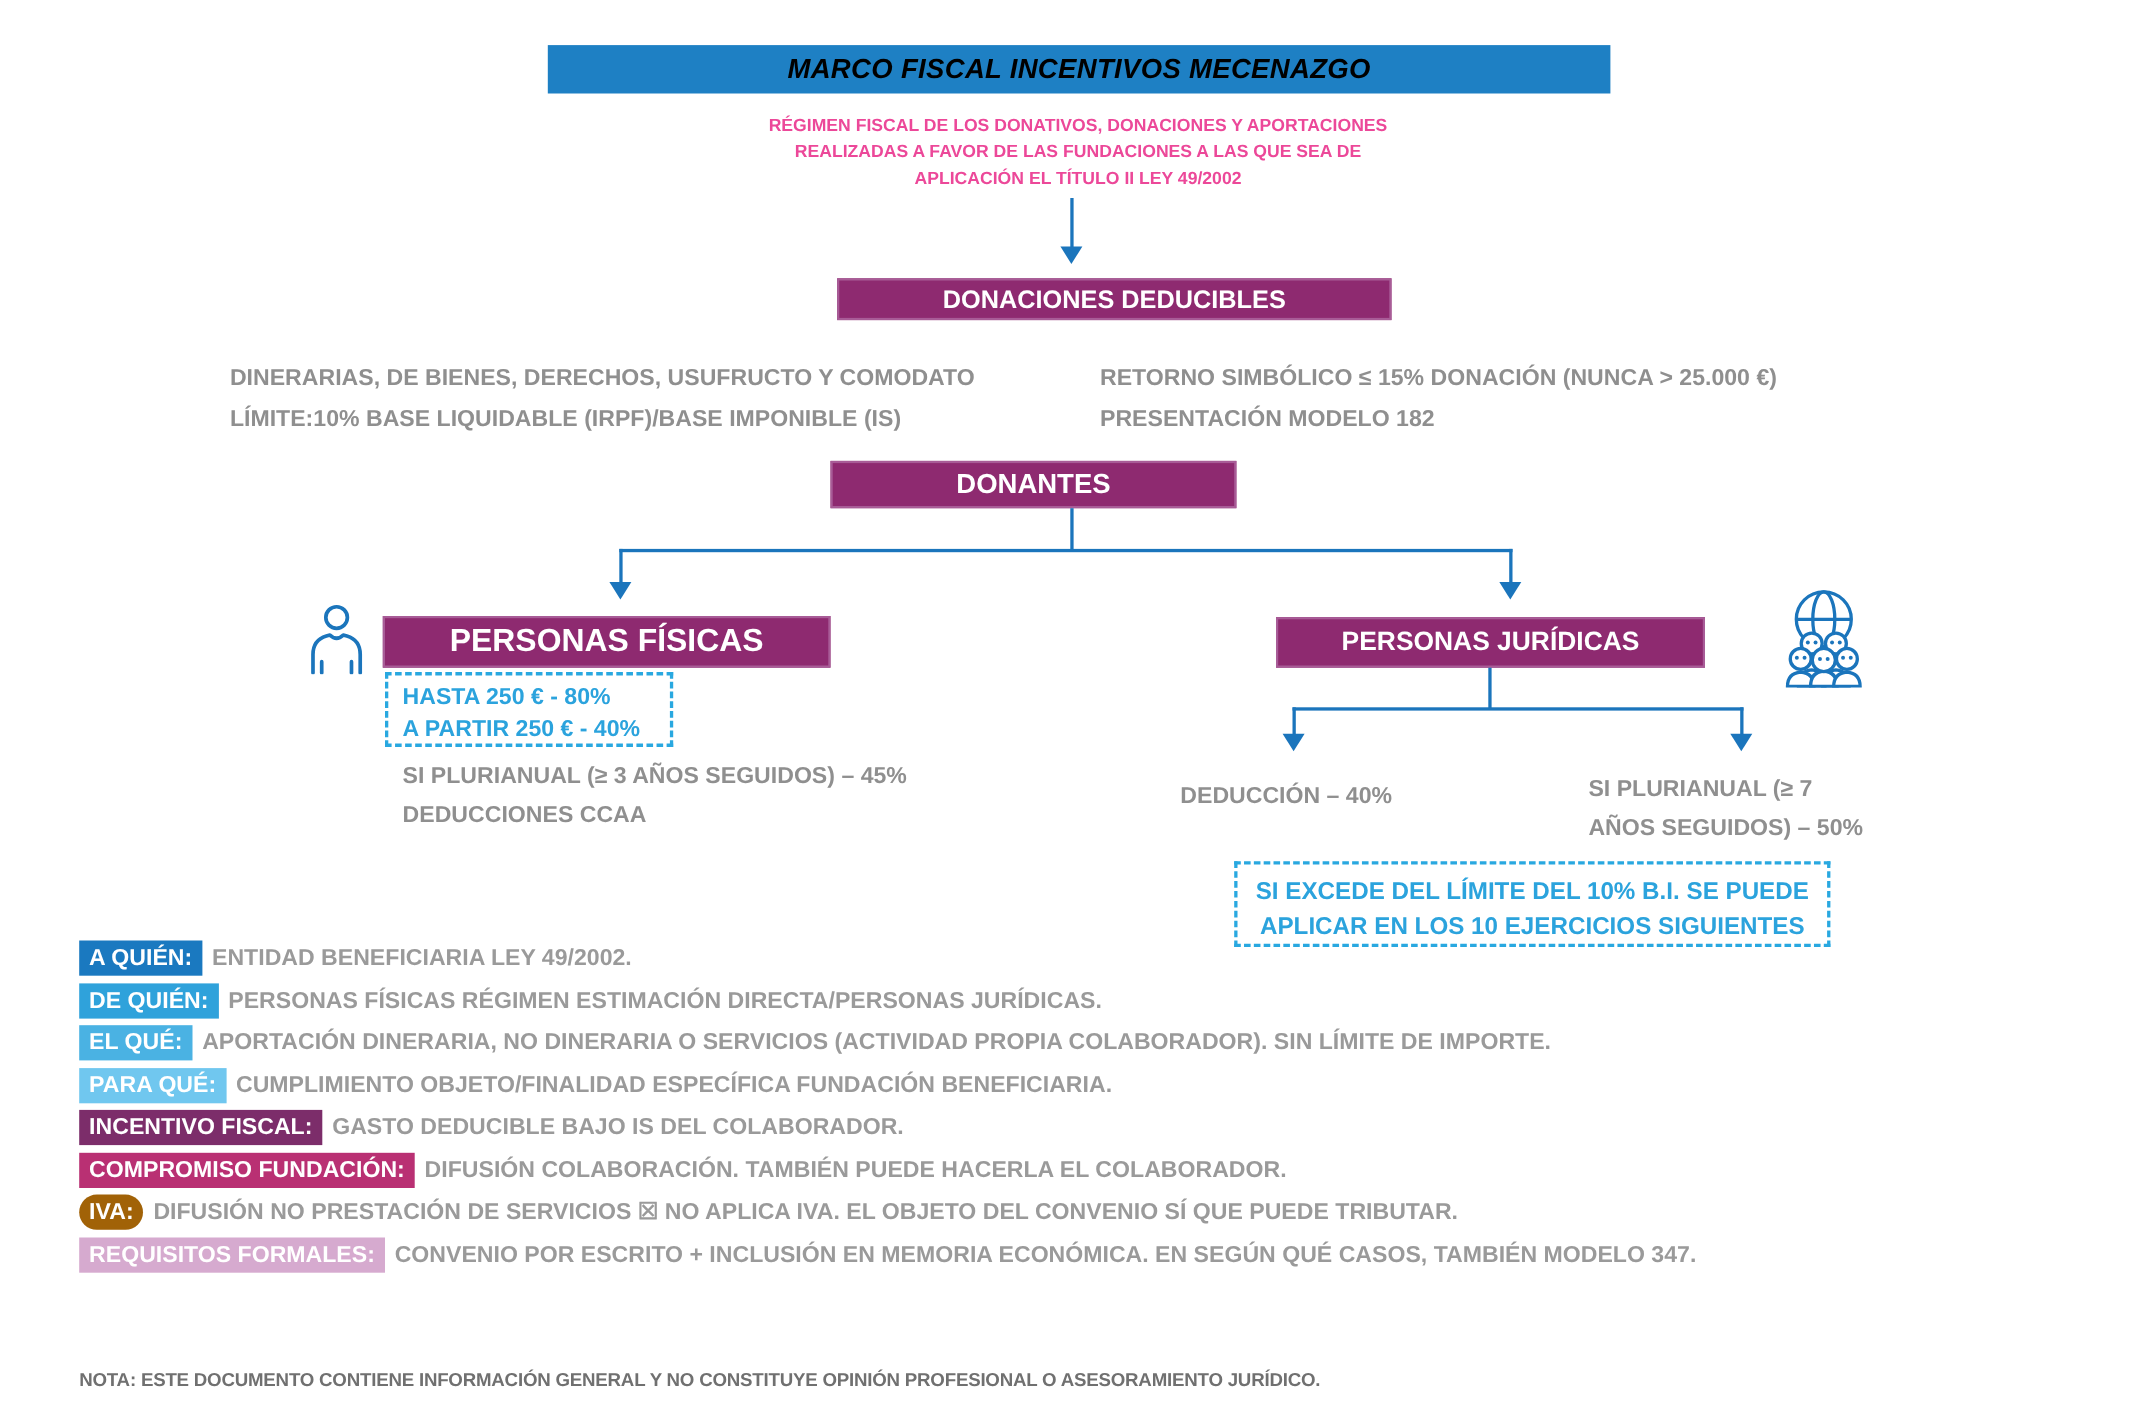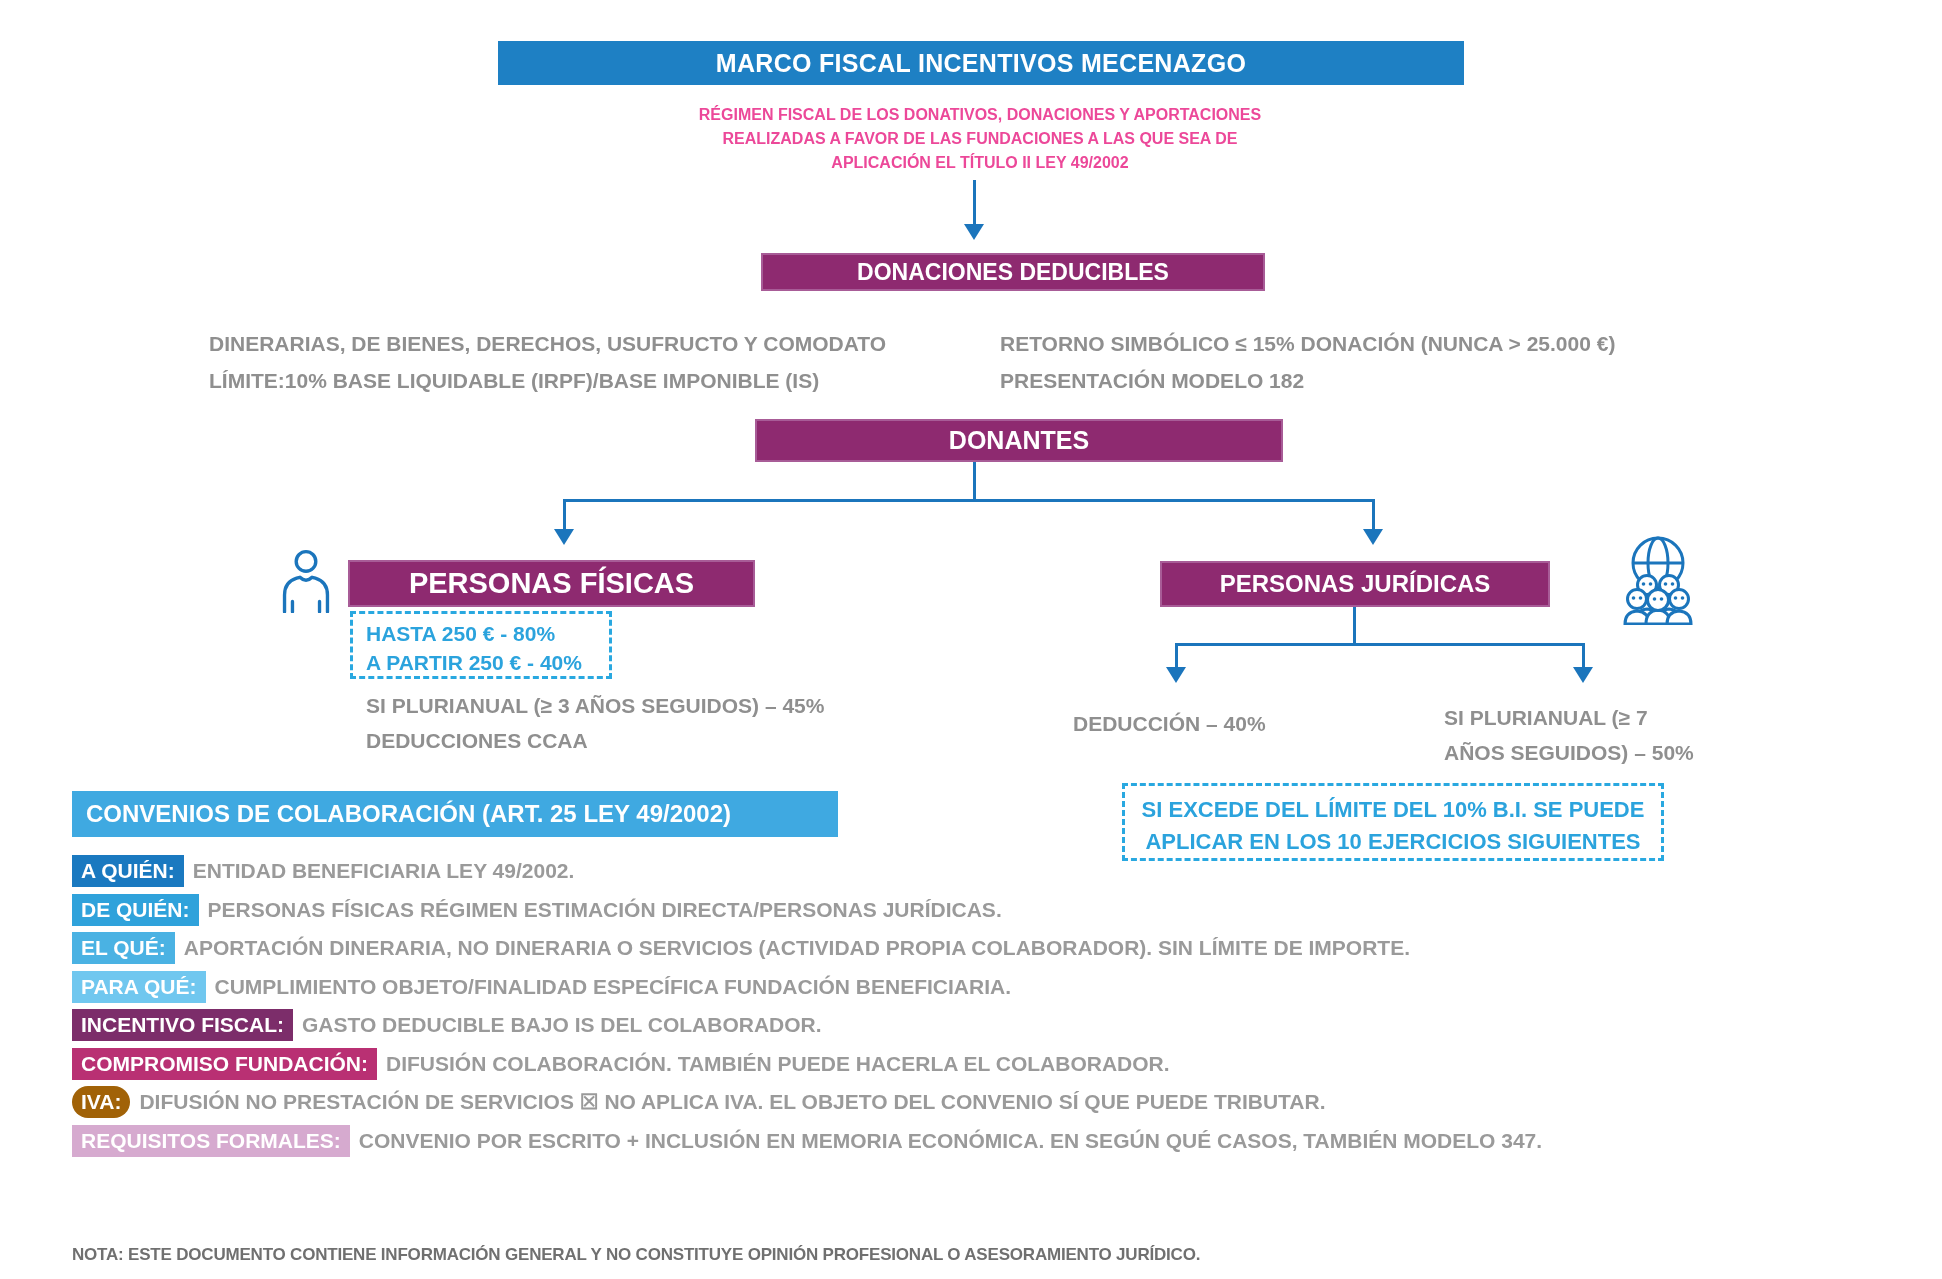--- a/index.html
+++ b/index.html
@@ -8,23 +8,24 @@
     width:1942px;height:1279px;
     background:#ffffff;
     font-family:"Liberation Sans", sans-serif;
     font-weight:bold;
     overflow:hidden;
   }
   
   .banner{
     position:absolute;
     background:#1e80c4;
-    color:#ffffff;
+    color:#000000;
     text-align:center;
     letter-spacing:.3px;
+    font-style:italic;
   }
   .purplebox{
     position:absolute;
     background:#8e2a70;
     border:2px solid #a85c97;
     color:#ffffff;
     text-align:center;
     box-sizing:border-box;
   }
   .lightbluebox{
@@ -93,21 +94,21 @@
   <div class="graynote" style="left:209px;top:325px;">
     <div>DINERARIAS, DE BIENES, DERECHOS, USUFRUCTO Y COMODATO</div>
     <div>LÍMITE:10% BASE LIQUIDABLE (IRPF)/BASE IMPONIBLE (IS)</div>
   </div>
 
   <div class="graynote" style="left:1000px;top:325px;">
     <div>RETORNO SIMBÓLICO ≤ 15% DONACIÓN (NUNCA &gt; 25.000 €)</div>
     <div>PRESENTACIÓN MODELO 182</div>
   </div>
 
-  <div class="purplebox" style="left:755px;top:419px;width:528px;height:43px;line-height:39px;font-size:25px;">
+  <div class="purplebox" style="left:755px;top:419px;width:369px;height:43px;line-height:39px;font-size:25px;">
     <span>DONANTES</span>
   </div>
 
   <div class="vline" style="left:973px;top:462px;height:39px;"></div>
   <div class="hline" style="left:563px;top:499px;width:812px;"></div>
   <div class="vline" style="left:563px;top:499px;height:32px;"></div>
   <div class="ahead" style="left:554px;top:529px;"></div>
   <div class="vline" style="left:1372px;top:499px;height:32px;"></div>
   <div class="ahead" style="left:1363px;top:529px;"></div>
 
@@ -184,23 +185,20 @@
   <div class="graynote" style="left:1444px;top:700px;line-height:35px;">
     <div>SI PLURIANUAL (≥ 7</div>
     <div>AÑOS SEGUIDOS) – 50%</div>
   </div>
 
   <div class="dashedbox" style="left:1122px;top:783px;width:542px;height:78px;padding-top:8px;text-align:center;font-size:22px;line-height:32px;">
     <div>SI EXCEDE DEL LÍMITE DEL 10% B.I. SE PUEDE</div>
     <div>APLICAR EN LOS 10 EJERCICIOS SIGUIENTES</div>
   </div>
 
-  <div class="lightbluebox" style="left:72px;top:791px;width:766px;height:46px;line-height:46px;font-size:24px;padding-left:14px;">
-    <span>CONVENIOS DE COLABORACIÓN (ART. 25 LEY 49/2002)</span>
-  </div>
 
   <div class="crow" style="top:855px;">
     <span class="lbl" style="background: rgb(26, 121, 192);">A QUIÉN:</span><span>ENTIDAD BENEFICIARIA LEY 49/2002.</span>
   </div>
   <div class="crow" style="top:894px;">
     <span class="lbl" style="background: rgb(47, 162, 219);">DE QUIÉN:</span><span>PERSONAS FÍSICAS RÉGIMEN ESTIMACIÓN DIRECTA/PERSONAS JURÍDICAS.</span>
   </div>
   <div class="crow" style="top:932px;">
     <span class="lbl" style="background: rgb(74, 178, 227);">EL QUÉ:</span><span>APORTACIÓN DINERARIA, NO DINERARIA O SERVICIOS (ACTIVIDAD PROPIA COLABORADOR). SIN LÍMITE DE IMPORTE.</span>
   </div>

